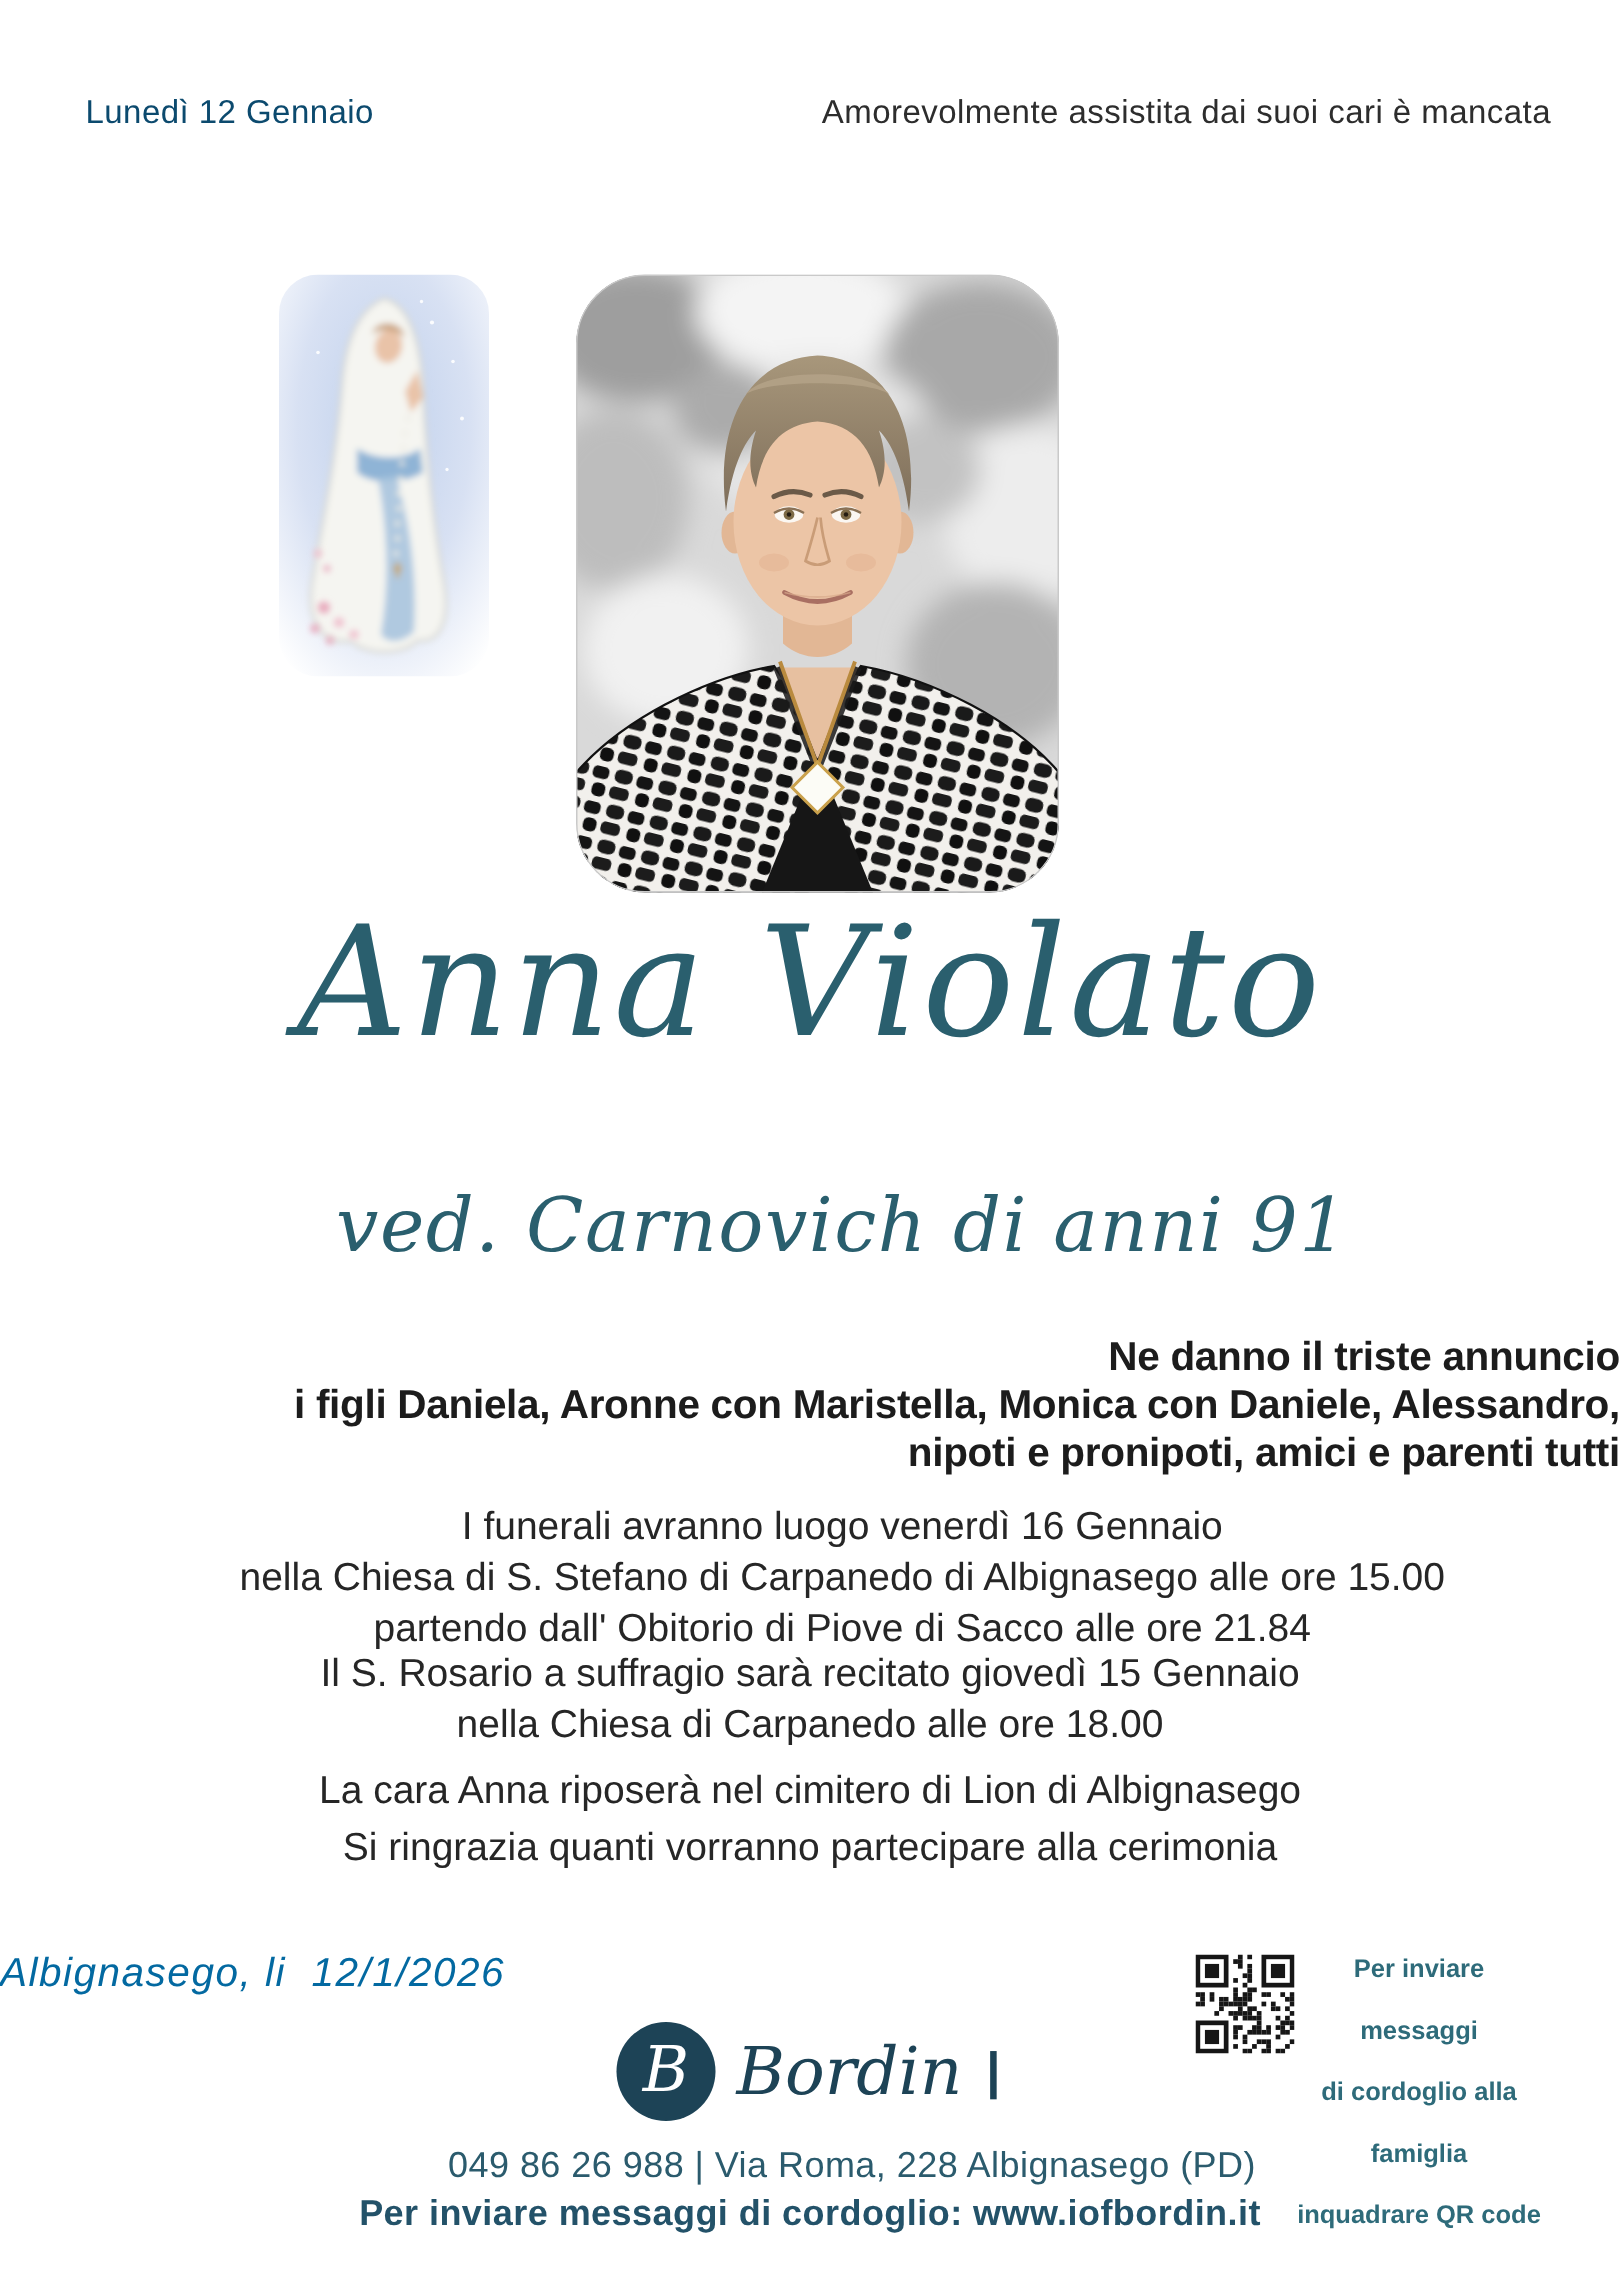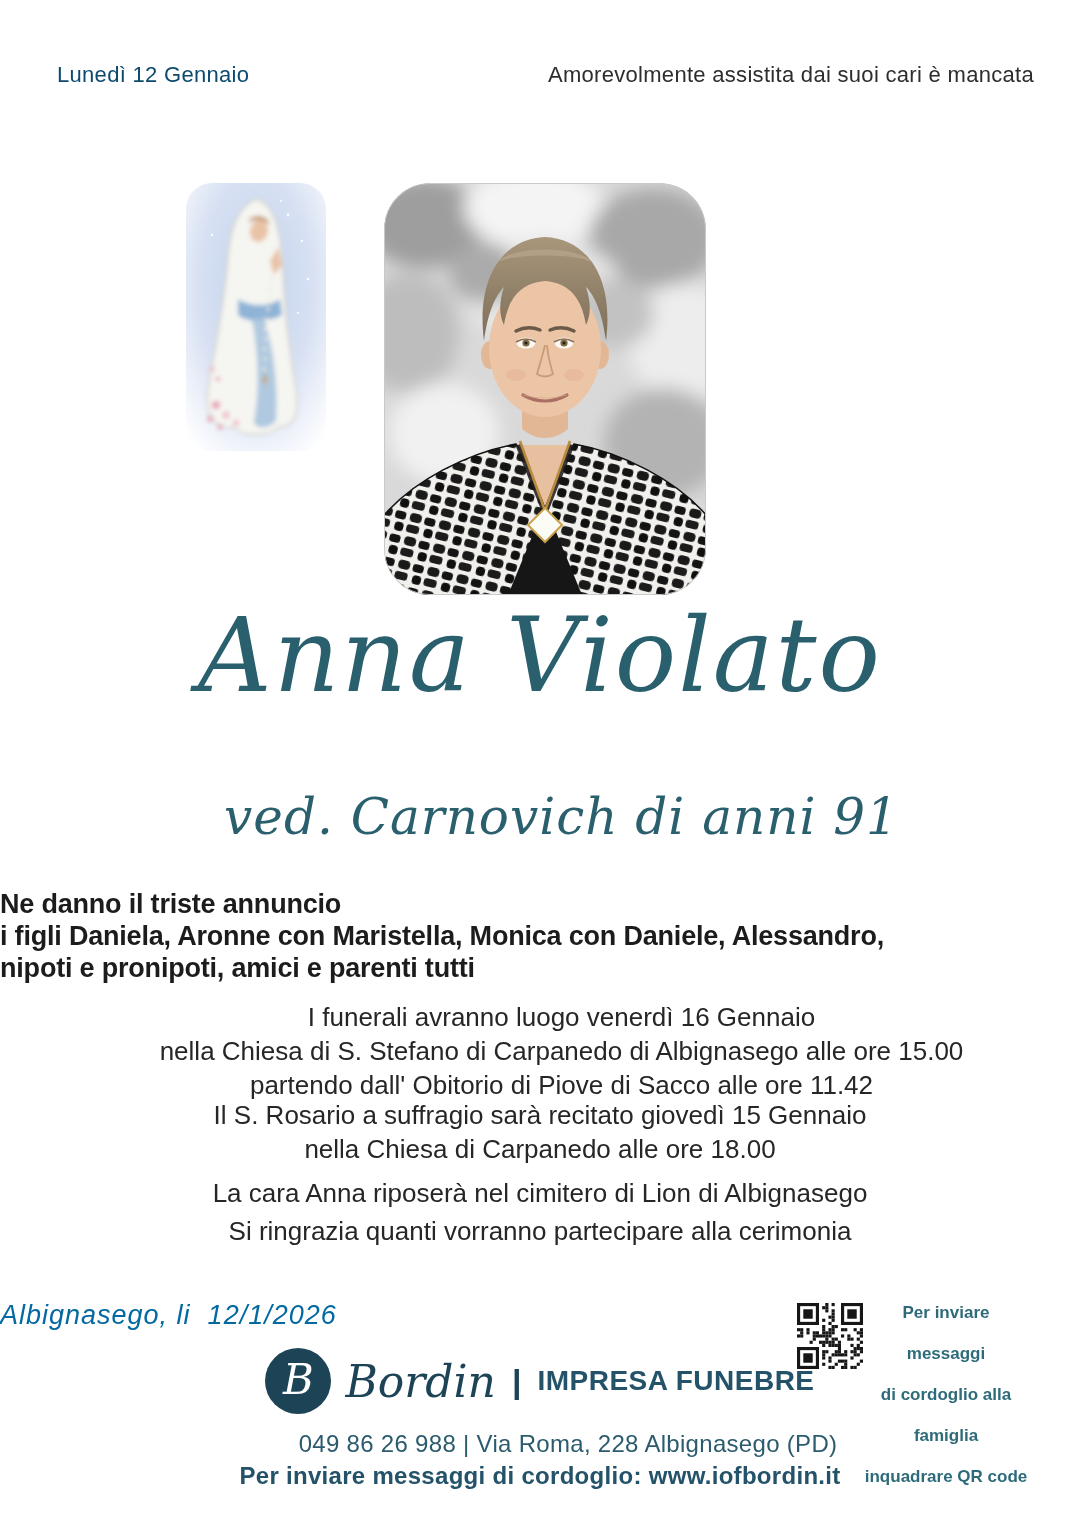--- a/index.html
+++ b/index.html
@@ -48,21 +48,21 @@
     position: absolute; left: 0; top: 788px; width: 100%;
     text-align: center;
     font-family: "DejaVu Serif", serif;
     font-style: italic; font-weight: 400;
     font-size: 50px; color: #2a5f6e; letter-spacing: 1px; padding-left: 43px;
   }
 
   
   .announce {
     position: absolute; left: 0; top: 888px; width: 100%;
-    text-align: left; font-weight: 700;
+    text-align: right; font-weight: 700;
     font-size: 27px; line-height: 32px;
     color: #1c1c1c; letter-spacing: -0.2px;
   }
   .para {
     position: absolute; left: 0; width: 100%;
     text-align: center; font-size: 26px; line-height: 34px;
     color: #262626; letter-spacing: 0;
   }
   .para-funeral  { top: 1000px; padding-left: 43px; }
   .para-rosary   { top: 1098px; }
@@ -279,36 +279,35 @@
 
   <div class="announce">
     <span>Ne danno il triste annuncio</span>
     <span>i figli Daniela, Aronne con Maristella, Monica con Daniele, Alessandro,</span>
     <span>nipoti e pronipoti, amici e parenti tutti</span>
   </div>
 
   <div class="para para-funeral">
     <span>I funerali avranno luogo venerdì 16 Gennaio</span>
     <span>nella Chiesa di S. Stefano di Carpanedo di Albignasego alle ore 15.00</span>
-    <span>partendo dall' Obitorio di Piove di Sacco alle ore 11.42</span>
+    <span>partendo dall' Obitorio di Piove di Sacco alle ore 21.84</span>
   </div>
   <div class="para para-rosary">
     <span>Il S. Rosario a suffragio sarà recitato giovedì 15 Gennaio</span>
     <span>nella Chiesa di Carpanedo alle ore 18.00</span>
   </div>
   <div class="para para-thanks">Si ringrazia quanti vorranno partecipare alla cerimonia</div>
   <div class="para para-cemetery">La cara Anna riposerà nel cimitero di Lion di Albignasego</div>
 
   <div class="dateline">Albignasego, li  12/1/2026</div>
 
   <div class="logo-row">
     <div class="logo-circle">B</div>
     <div class="logo-name">Bordin</div>
     <div class="logo-sep">|</div>
-    <div class="logo-tagline">IMPRESA FUNEBRE</div>
   </div>
 
   <div class="contact">049 86 26 988 | Via Roma, 228 Albignasego (PD)</div>
   <div class="condolence">Per inviare messaggi di cordoglio: www.iofbordin.it</div>
 
   <div class="qr-code">
     <svg id="qr-svg" width="66" height="66" viewBox="0 0 63 63" xmlns="http://www.w3.org/2000/svg">
         <rect width="63" height="63" fill="#fff"></rect>
         <rect x="27" y="0" width="3" height="3" fill="#161616"></rect>
         <rect x="33" y="0" width="3" height="3" fill="#161616"></rect>

